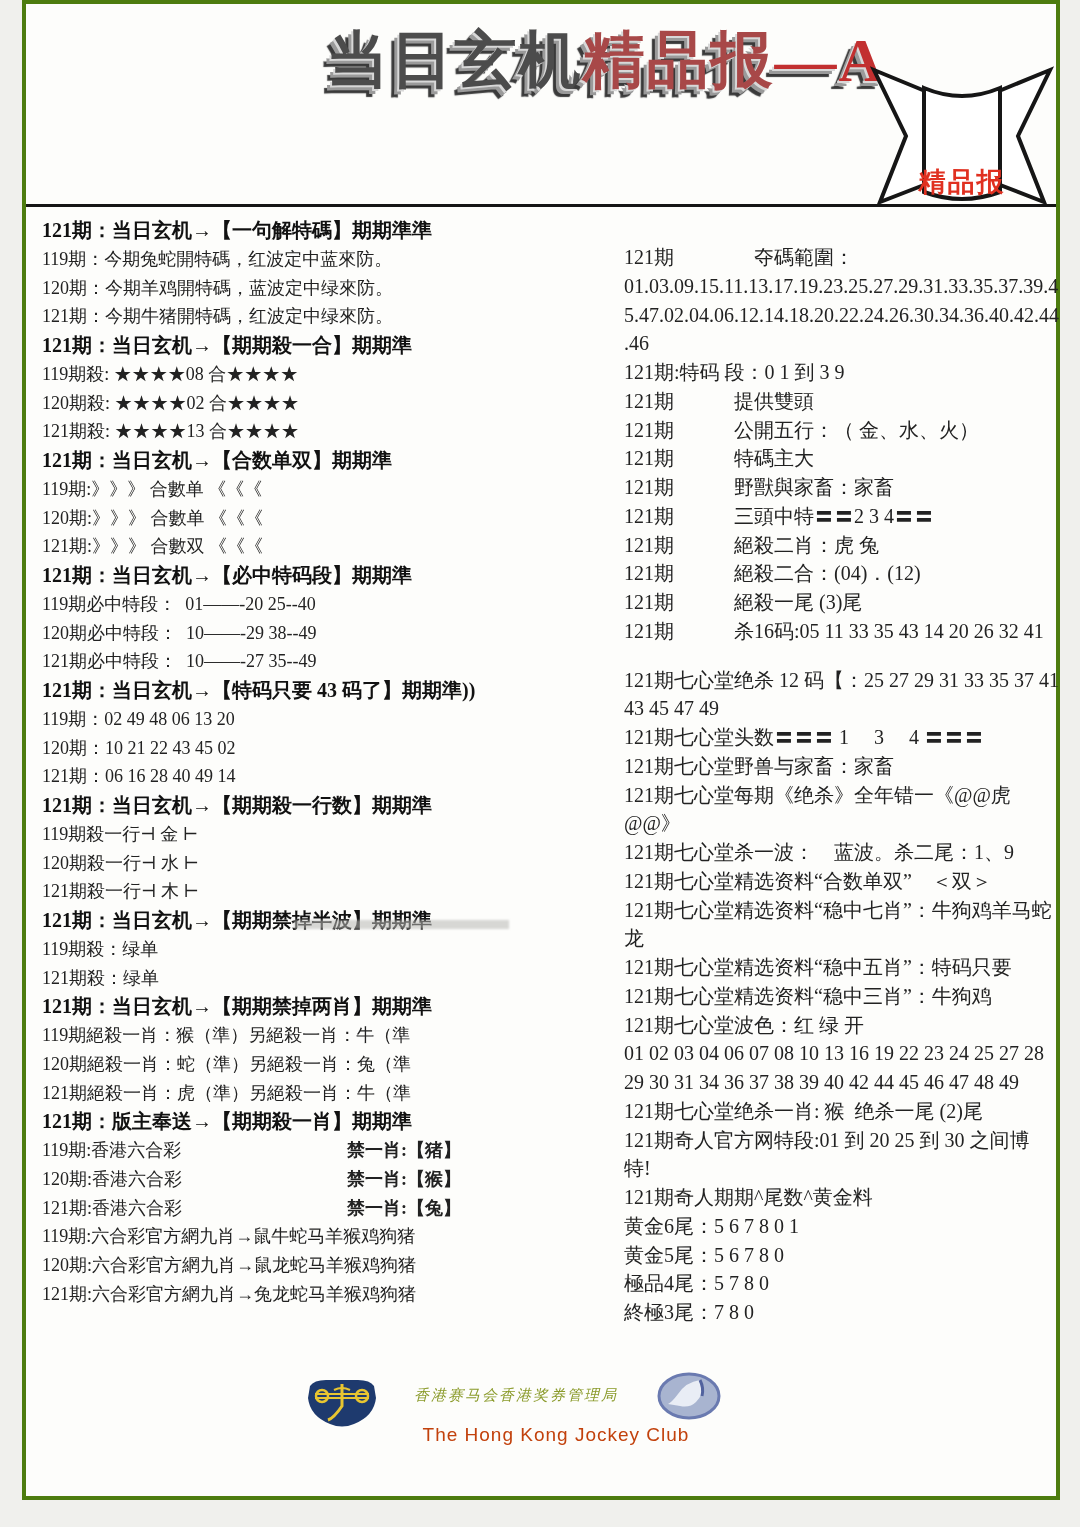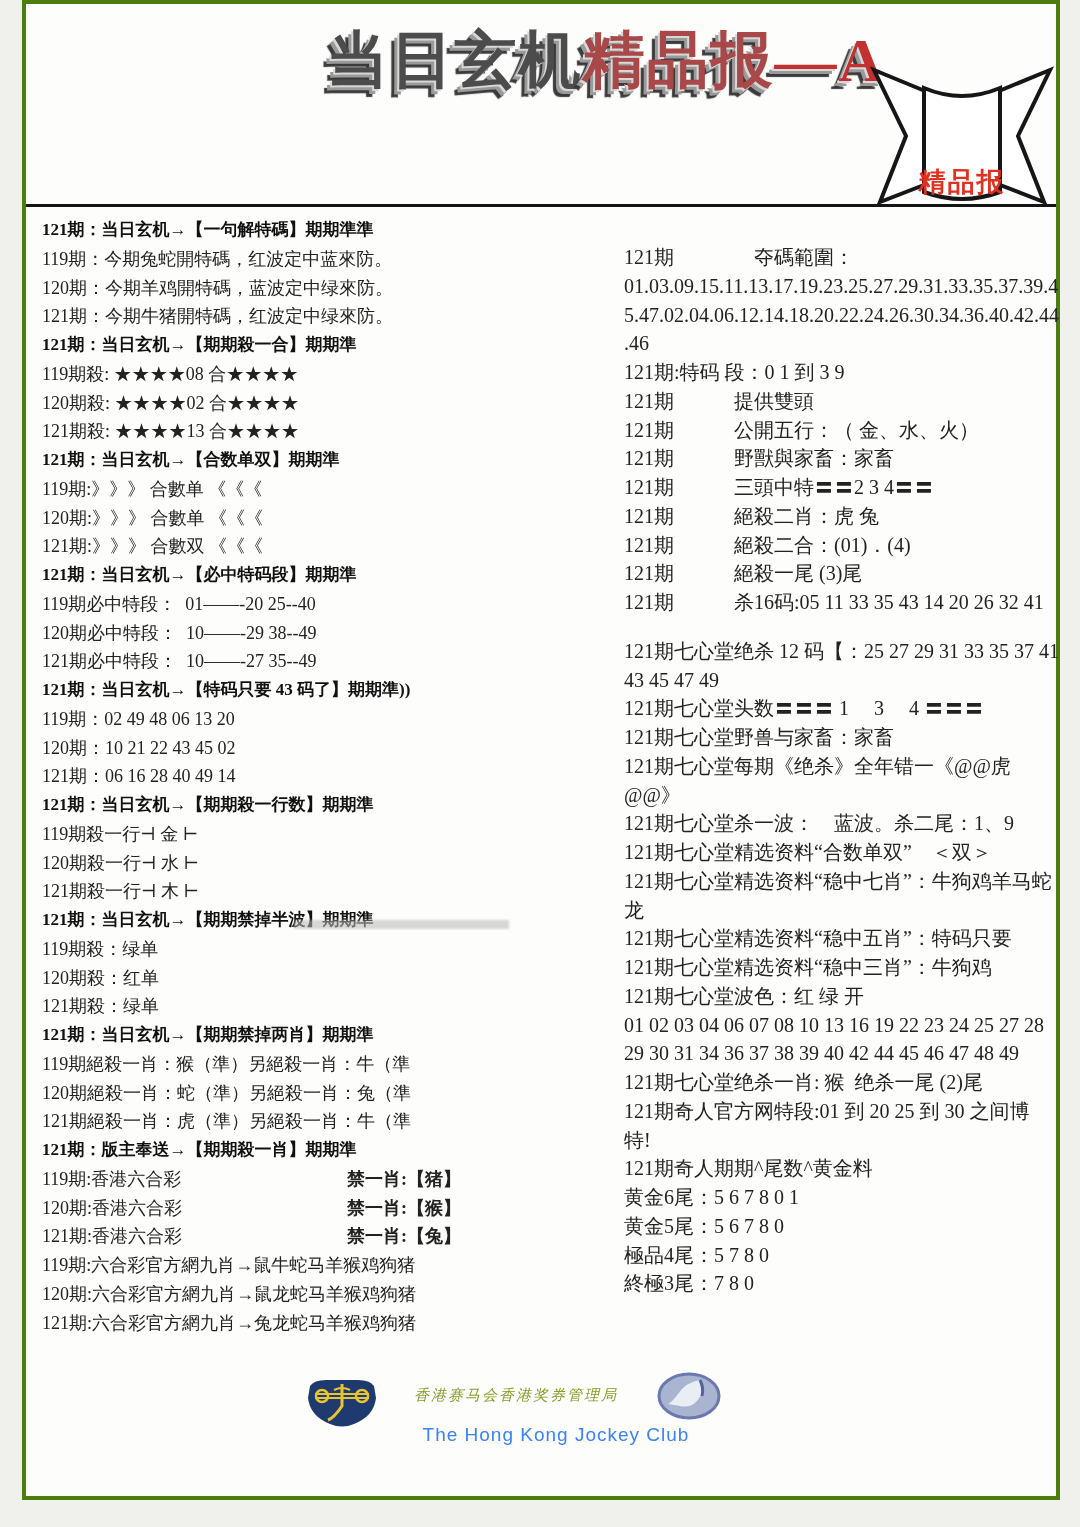--- a/index.html
+++ b/index.html
@@ -36,34 +36,34 @@
   }
   .content-topline{position:absolute;left:0;right:0;top:200px;border-top:3px solid #151515;}
   
   .lcol{position:absolute;left:16px;top:212px;width:578px;}
   .rcol{position:absolute;left:598px;top:239px;width:440px;}
   .row{
     line-height:28.75px;height:28.75px;font-size:18px;white-space:pre-wrap;
     overflow:visible;color:#222;
   }
   .rcol .row{font-size:20px;height:auto;min-height:28.75px;line-height:28.75px;font-family:Liberation Serif, serif;}
-  .row.bold{font-weight:bold;font-size:17px;color:#111;}
+  .row.bold{font-weight:bold;font-size:20px;color:#111;}
   .row.gap{margin-top:20px;}
   .row.faint{opacity:.3;font-size:14px;height:12px;overflow:hidden;letter-spacing:4px;}
   .row .lead{display:inline-block;min-width:305px;}
   .row .tail{font-weight:bold;}
   .smudge{position:absolute;left:268px;top:916px;width:215px;height:9px;background:#b9b9b6;opacity:.55;filter:blur(1px);}
   
   .footer-cn{
     position:absolute;left:360px;top:1382px;width:260px;text-align:center;
     color:#8a9a2a;font-size:15px;letter-spacing:2px;font-weight:normal;font-style:italic;
   }
   .footer-en{
     position:absolute;left:380px;top:1420px;width:300px;text-align:center;
-    color:#3b82f6;font-size:19px;letter-spacing:1px;
+    color:#c2410c;font-size:19px;letter-spacing:1px;
     font-family:"Liberation Sans","DejaVu Sans",sans-serif;
   }
   .logo-left{position:absolute;left:278px;top:1372px;}
   .logo-right{position:absolute;left:630px;top:1366px;}
 </style>
 </head>
 <body>
 
 <div class="scan-edge"></div>
 
@@ -111,21 +111,20 @@
       <div class="row bold"><span>121期：当日玄机→【特码只要 43 码了】期期準))</span></div>
       <div class="row"><span>119期：02 49 48 06 13 20</span></div>
       <div class="row"><span>120期：10 21 22 43 45 02</span></div>
       <div class="row"><span>121期：06 16 28 40 49 14</span></div>
       <div class="row bold"><span>121期：当日玄机→【期期殺一行数】期期準</span></div>
       <div class="row"><span>119期殺一行⊣ 金 ⊢</span></div>
       <div class="row"><span>120期殺一行⊣ 水 ⊢</span></div>
       <div class="row"><span>121期殺一行⊣ 木 ⊢</span></div>
       <div class="row bold"><span>121期：当日玄机→【期期禁掉半波】期期準</span></div>
       <div class="row"><span>119期殺：绿单</span></div>
-      <div class="row"><span>120期殺：红单</span></div>
       <div class="row"><span>121期殺：绿单</span></div>
       <div class="row bold"><span>121期：当日玄机→【期期禁掉两肖】期期準</span></div>
       <div class="row"><span>119期絕殺一肖：猴（準）另絕殺一肖：牛（準</span></div>
       <div class="row"><span>120期絕殺一肖：蛇（準）另絕殺一肖：兔（準</span></div>
       <div class="row"><span>121期絕殺一肖：虎（準）另絕殺一肖：牛（準</span></div>
       <div class="row bold"><span>121期：版主奉送→【期期殺一肖】期期準</span></div>
       <div class="row"><span class="lead">119期:香港六合彩</span><span class="tail">禁一肖:【猪】</span></div>
       <div class="row"><span class="lead">120期:香港六合彩</span><span class="tail">禁一肖:【猴】</span></div>
       <div class="row"><span class="lead">121期:香港六合彩</span><span class="tail">禁一肖:【兔】</span></div>
       <div class="row"><span>119期:六合彩官方網九肖→鼠牛蛇马羊猴鸡狗猪</span></div>
@@ -134,24 +133,25 @@
       <div class="row faint"><span>· ·· ·  · ··  ·· · · ··· ·  · ·· ·   ·· ··</span></div>
     </div>
   <div class="rcol" id="rcol">
       <div class="row"><span>121期　　　　夺碼範圍：</span></div>
       <div class="row"><span>01.03.09.15.11.13.17.19.23.25.27.29.31.33.35.37.39.4</span></div>
       <div class="row"><span>5.47.02.04.06.12.14.18.20.22.24.26.30.34.36.40.42.44</span></div>
       <div class="row"><span>.46</span></div>
       <div class="row"><span>121期:特码 段：0 1 到 3 9</span></div>
       <div class="row"><span>121期　　　提供雙頭</span></div>
       <div class="row"><span>121期　　　公開五行：（ 金、水、火）</span></div>
+      <div class="row"><span>121期　　　特碼主大</span></div>
       <div class="row"><span>121期　　　野獸與家畜：家畜</span></div>
       <div class="row"><span>121期　　　三頭中特〓〓2 3 4〓〓</span></div>
       <div class="row"><span>121期　　　絕殺二肖：虎 兔</span></div>
-      <div class="row"><span>121期　　　絕殺二合：(01)．(4)</span></div>
+      <div class="row"><span>121期　　　絕殺二合：(04)．(12)</span></div>
       <div class="row"><span>121期　　　絕殺一尾 (3)尾</span></div>
       <div class="row"><span>121期　　　杀16码:05 11 33 35 43 14 20 26 32 41</span></div>
       <div class="row gap"><span>121期七心堂绝杀 12 码【：25 27 29 31 33 35 37 41</span></div>
       <div class="row"><span>43 45 47 49</span></div>
       <div class="row"><span>121期七心堂头数〓〓〓 1　 3　 4 〓〓〓</span></div>
       <div class="row"><span>121期七心堂野兽与家畜：家畜</span></div>
       <div class="row"><span>121期七心堂每期《绝杀》全年错一《@@虎@@》</span></div>
       <div class="row"><span>121期七心堂杀一波：　蓝波。杀二尾：1、9</span></div>
       <div class="row"><span>121期七心堂精选资料“合数单双”　＜双＞</span></div>
       <div class="row"><span>121期七心堂精选资料“稳中七肖”：牛狗鸡羊马蛇</span></div>

